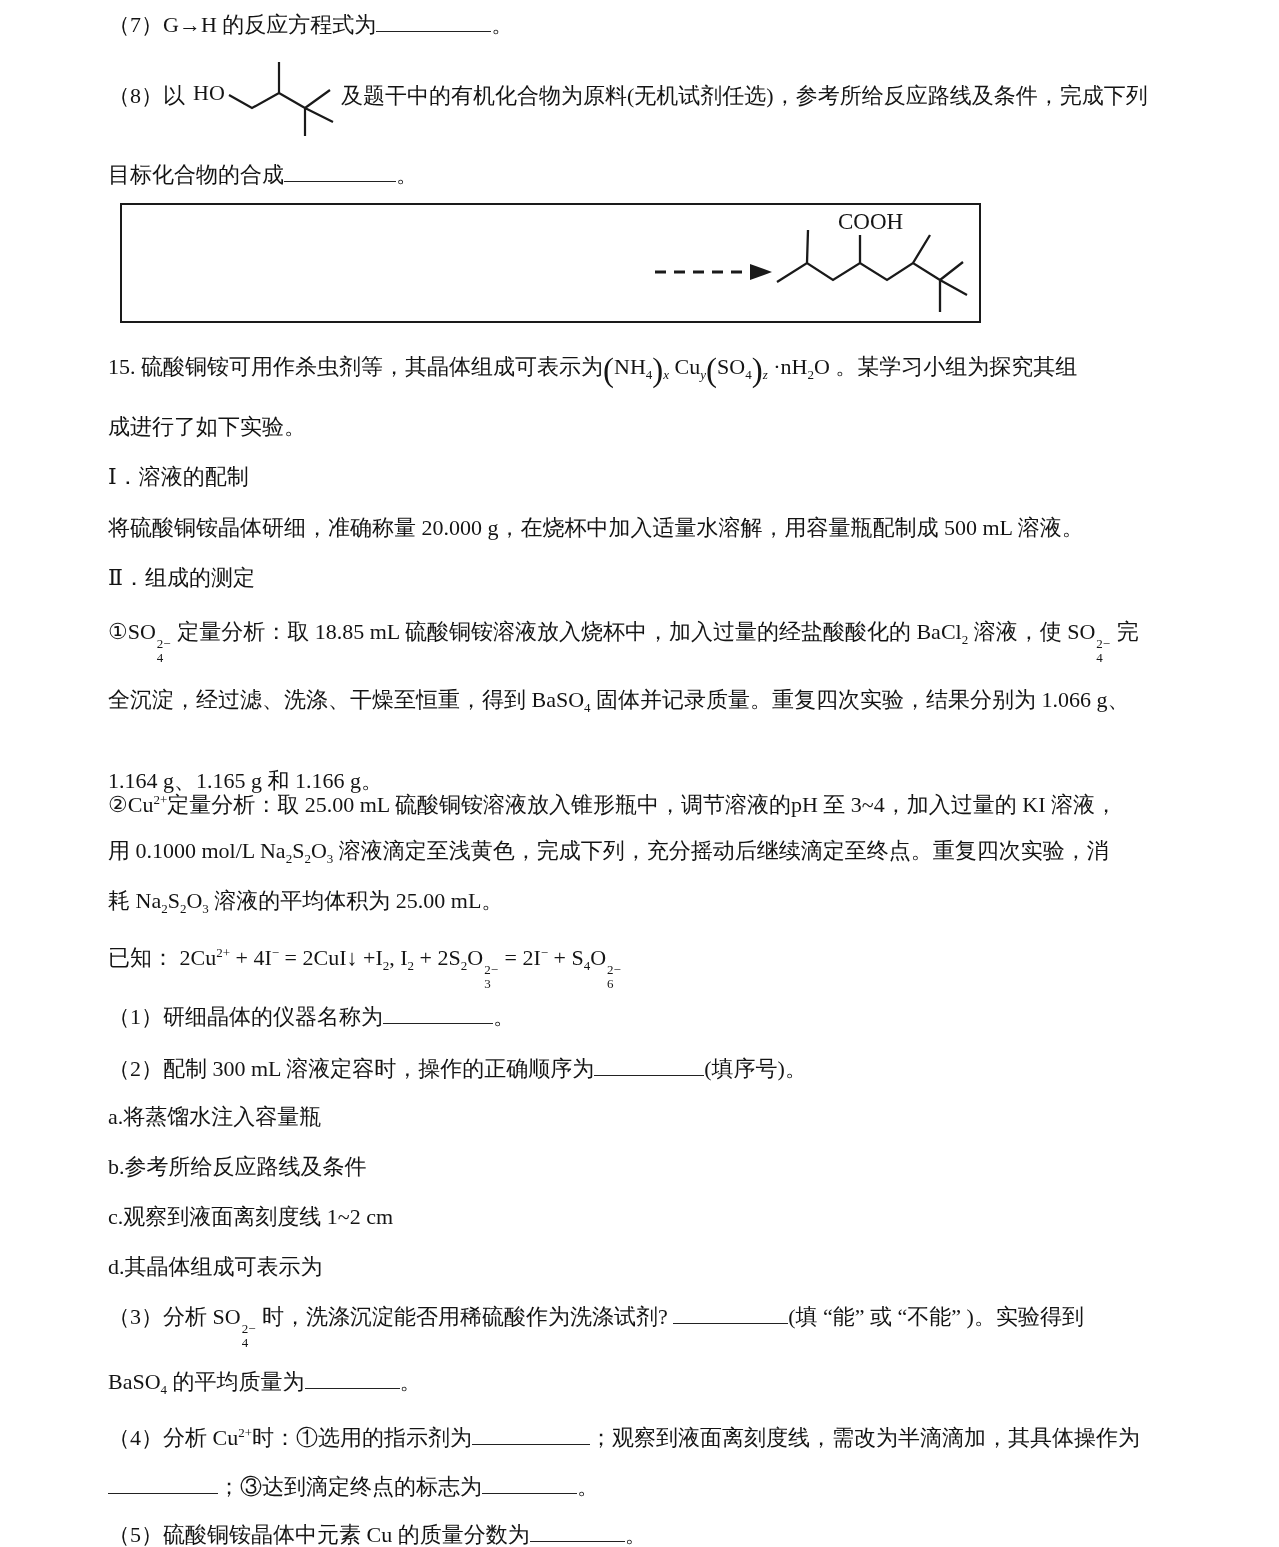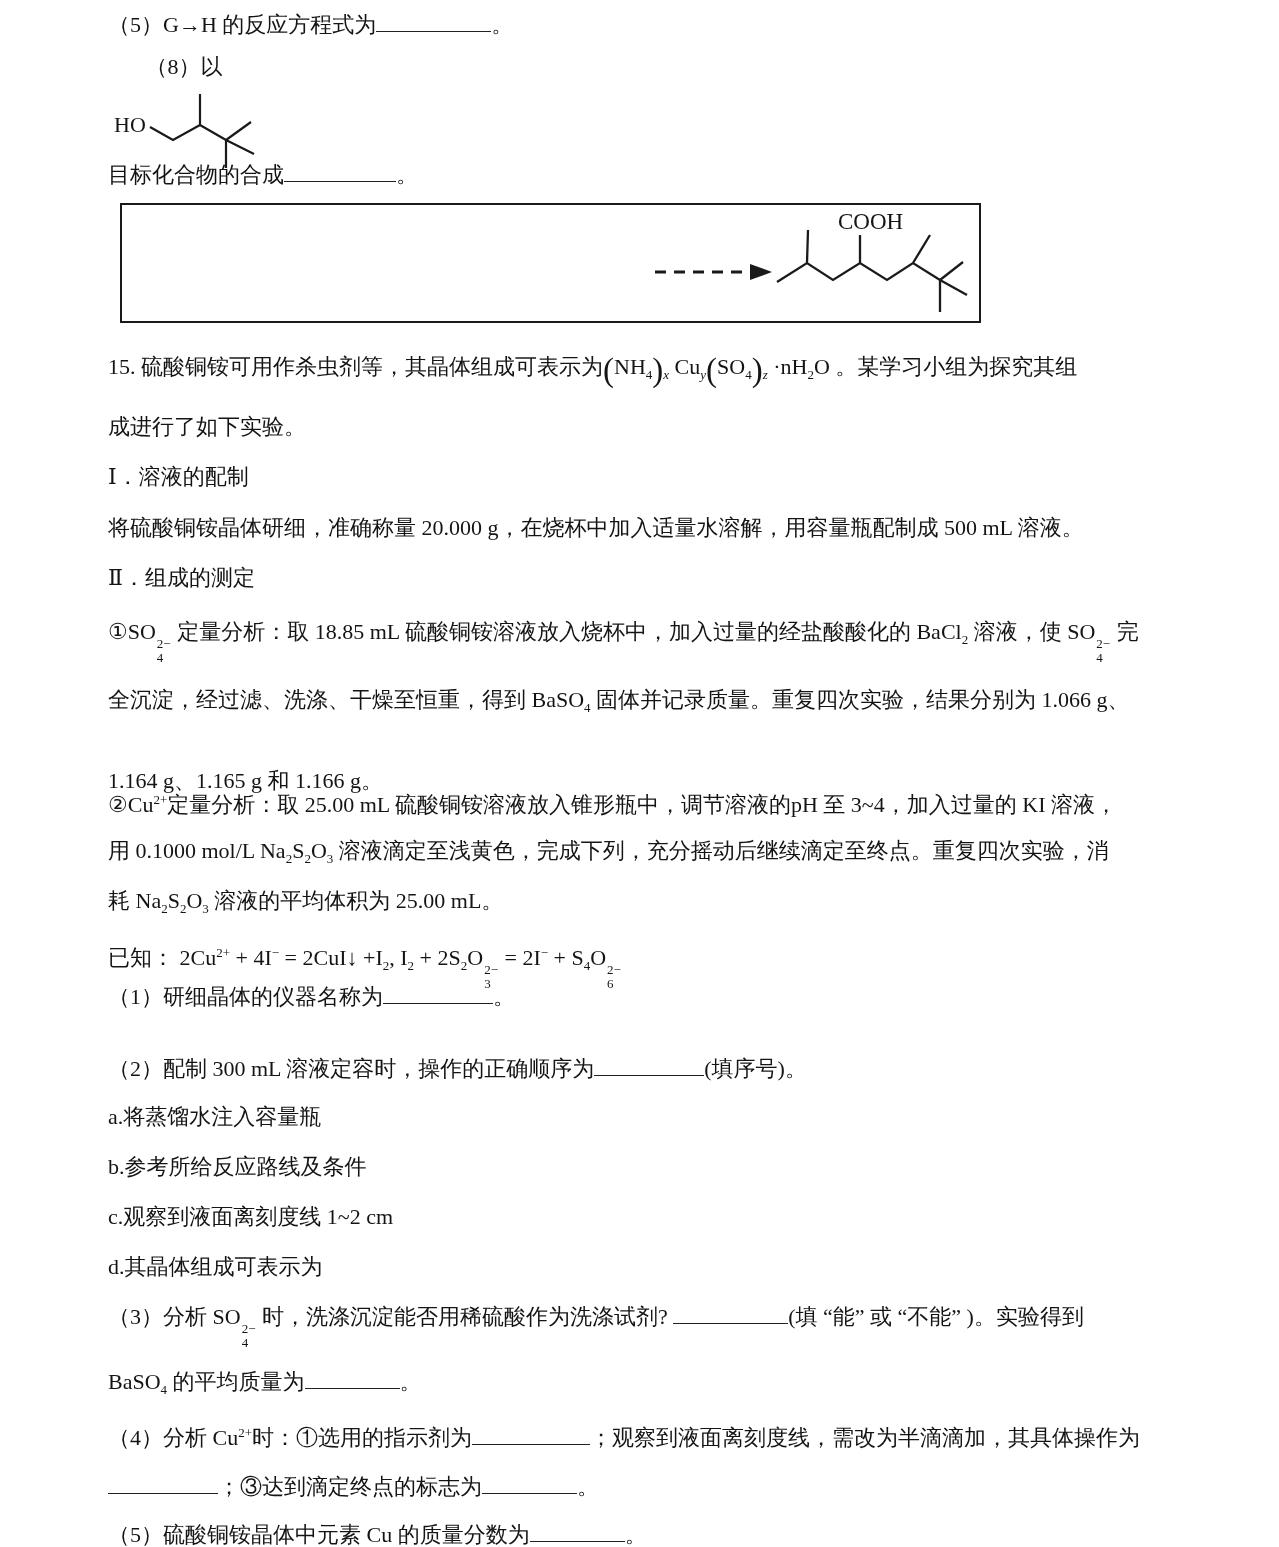--- a/index.html
+++ b/index.html
@@ -19,39 +19,40 @@
   .bigp{font-size:33px;vertical-align:-7px;font-weight:400;}
   .stack{
     display:inline-flex;flex-direction:column;align-items:flex-start;
     font-size:13px;line-height:1.05;vertical-align:-9px;padding:0 1px;
   }
   .st-sup,.st-sub{display:block;height:14px;}
   .blank{
     display:inline-block;height:1.05em;border-bottom:1.5px solid #222;
     vertical-align:baseline;
   }
-  .q8row{display:flex;align-items:center;gap:2px;flex-direction:column;}
+  .q8row{display:flex;align-items:center;gap:2px;}
   .structbox{
     position:absolute;left:120px;top:203px;width:857px;height:116px;
     border:2px solid #1a1a1a;
   }
   svg{display:block;}
   .inline-svg{flex:0 0 auto;}
 </style>
 </head>
 <body>
 
-<div class="line" style="top:8px"><span class="seg">（5）G→H 的反应方程式为</span><span class="blank" style="width: 115px;"></span><span class="seg">。</span></div>
+<div class="line" style="top:8px"><span class="seg">（7）G→H 的反应方程式为</span><span class="blank" style="width: 115px;"></span><span class="seg">。</span></div>
 
 <div class="line q8row" style="top:52px">
   <span>（8）以</span>
   <svg class="inline-svg" width="152" height="88" viewBox="0 0 152 88">
     <text x="6" y="48" font-size="22" fill="#141414">HO</text>
     <path d="M42,43 L65,56 L92,41 M92,41 L92,10 M92,41 L118,56 M118,56 L143,38 M118,56 L146,70 M118,56 L118,84" stroke="#1a1a1a" stroke-width="2.2" fill="none"></path>
   </svg>
+  <span>及题干中的有机化合物为原料(无机试剂任选)，参考所给反应路线及条件，完成下列</span>
 </div>
 
 <div class="line" style="top:158px"><span class="seg">目标化合物的合成</span><span class="blank" style="width: 112px;"></span><span class="seg">。</span></div>
 
 <div class="structbox">
   <svg width="857" height="116" viewBox="0 0 857 116">
     <line x1="533" y1="67" x2="628" y2="67" stroke="#1a1a1a" stroke-width="3" stroke-dasharray="11,8"></line>
     <polygon points="628,59 650,67 628,75" fill="#1a1a1a"></polygon>
     <text x="716" y="24" font-size="23" fill="#141414">COOH</text>
     <path d="M655,77 L685,58 L711,75 L738,58 L765,75 L791,58 L818,75
@@ -87,21 +88,21 @@
 <div class="line" style="top:886px"><span class="seg">耗 Na</span><span class="seg sub">2</span><span class="seg">S</span><span class="seg sub">2</span><span class="seg">O</span><span class="seg sub">3</span><span class="seg"> 溶液的平均体积为 25.00 mL。</span></div>
 
 <div class="line" style="top:938px"><span class="seg">已知：  2Cu</span><span class="seg sup">2+</span><span class="seg"> + 4I</span><span class="seg sup">−</span><span class="seg"> = 2CuI↓ +I</span><span class="seg sub">2</span><span class="seg">, I</span><span class="seg sub">2</span><span class="seg"> + 2S</span><span class="seg sub">2</span><span class="seg">O</span><span class="stack">
       <span class="st-sup">2−</span>
       <span class="st-sub">3</span>
     </span><span class="seg"> = 2I</span><span class="seg sup">−</span><span class="seg"> + S</span><span class="seg sub">4</span><span class="seg">O</span><span class="stack">
       <span class="st-sup">2−</span>
       <span class="st-sub">6</span>
     </span></div>
 
-<div class="line" style="top:980px"><span class="seg">（1）研细晶体的仪器名称为</span><span class="blank" style="width: 110px;"></span><span class="seg">。</span></div>
+<div class="line" style="top:1000px"><span class="seg">（1）研细晶体的仪器名称为</span><span class="blank" style="width: 110px;"></span><span class="seg">。</span></div>
 <div class="line" style="top:1052px"><span class="seg">（2）配制 300 mL 溶液定容时，操作的正确顺序为</span><span class="blank" style="width: 110px;"></span><span class="seg">(填序号)。</span></div>
 
 <div class="line" style="top:1102px">a.将蒸馏水注入容量瓶</div>
 <div class="line" style="top:1152px">b.参考所给反应路线及条件</div>
 <div class="line" style="top:1202px">c.观察到液面离刻度线 1~2 cm</div>
 <div class="line" style="top:1252px">d.其晶体组成可表示为</div>
 
 <div class="line" style="top:1300px"><span class="seg">（3）分析 SO</span><span class="stack">
       <span class="st-sup">2−</span>
       <span class="st-sub">4</span>

